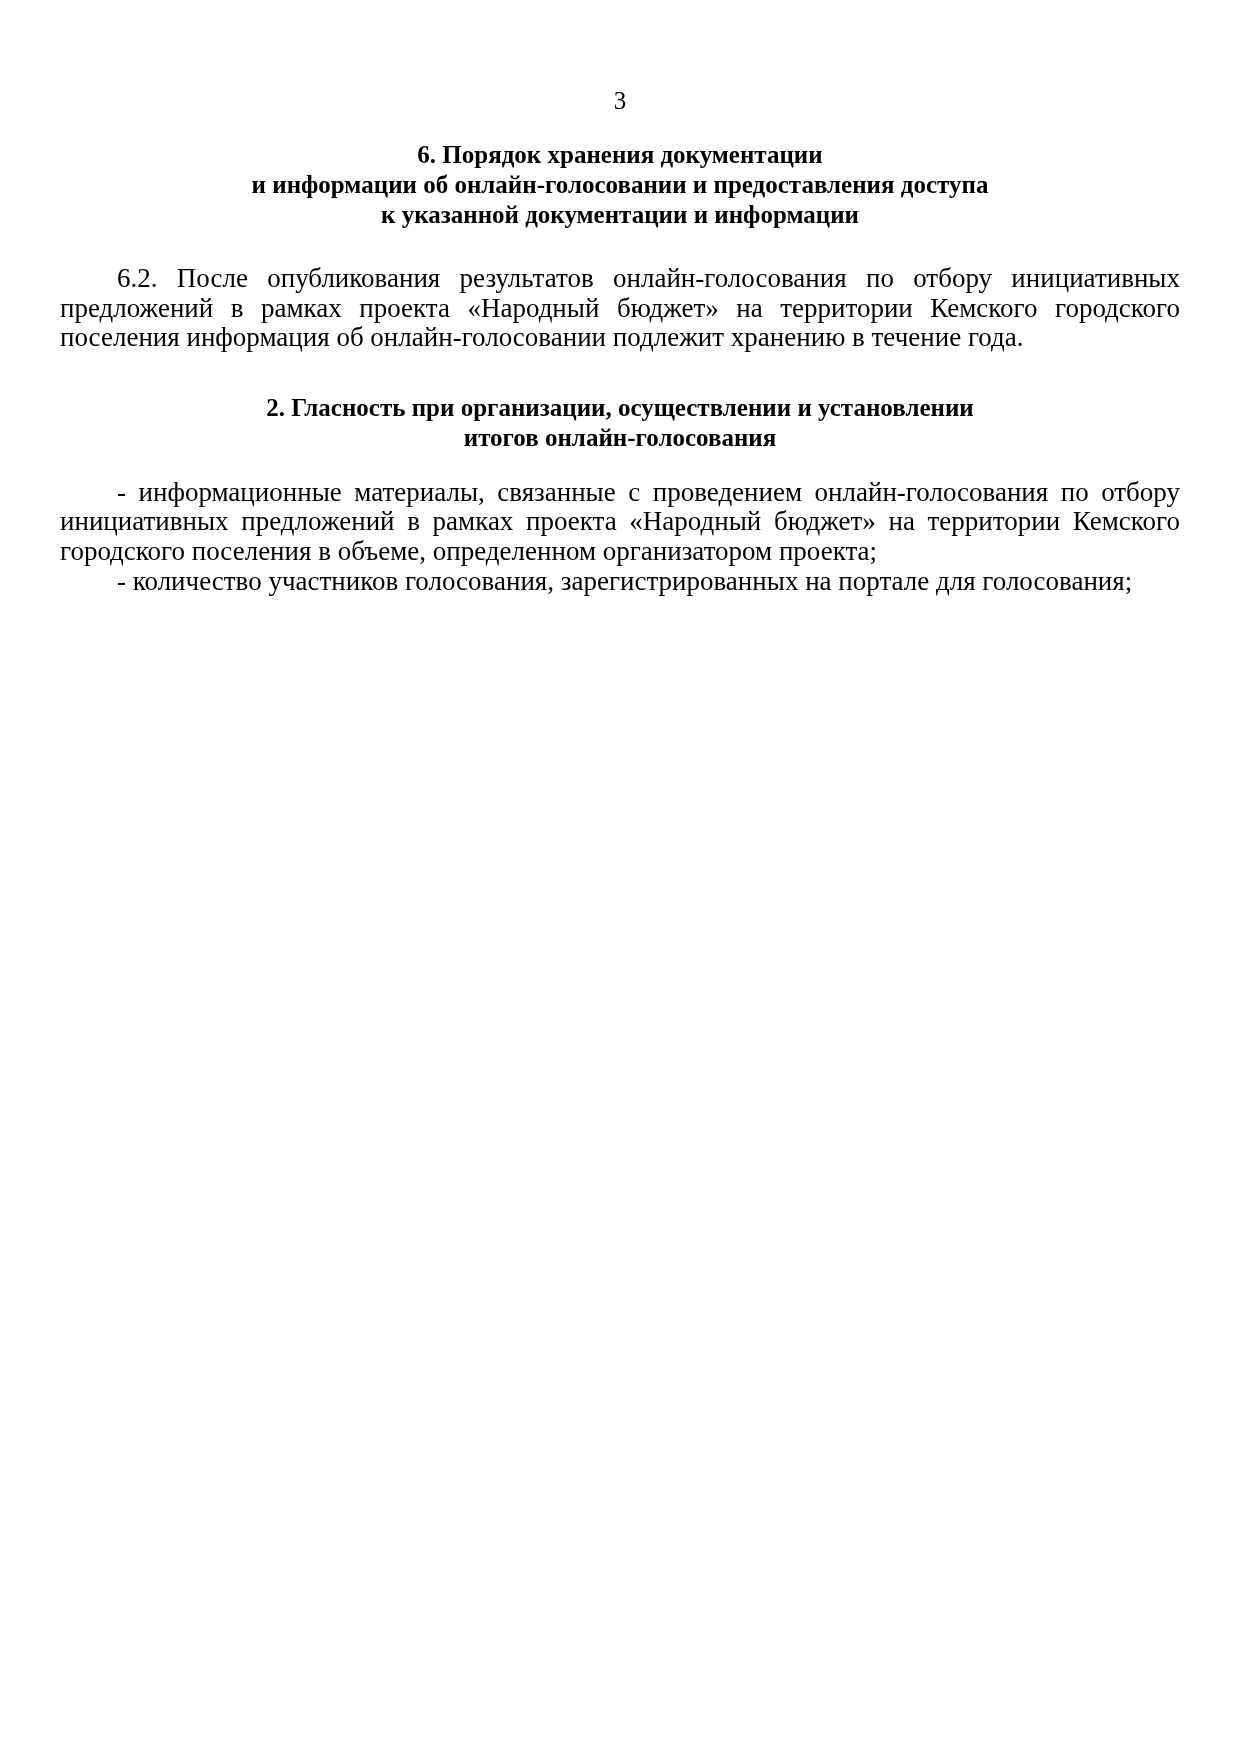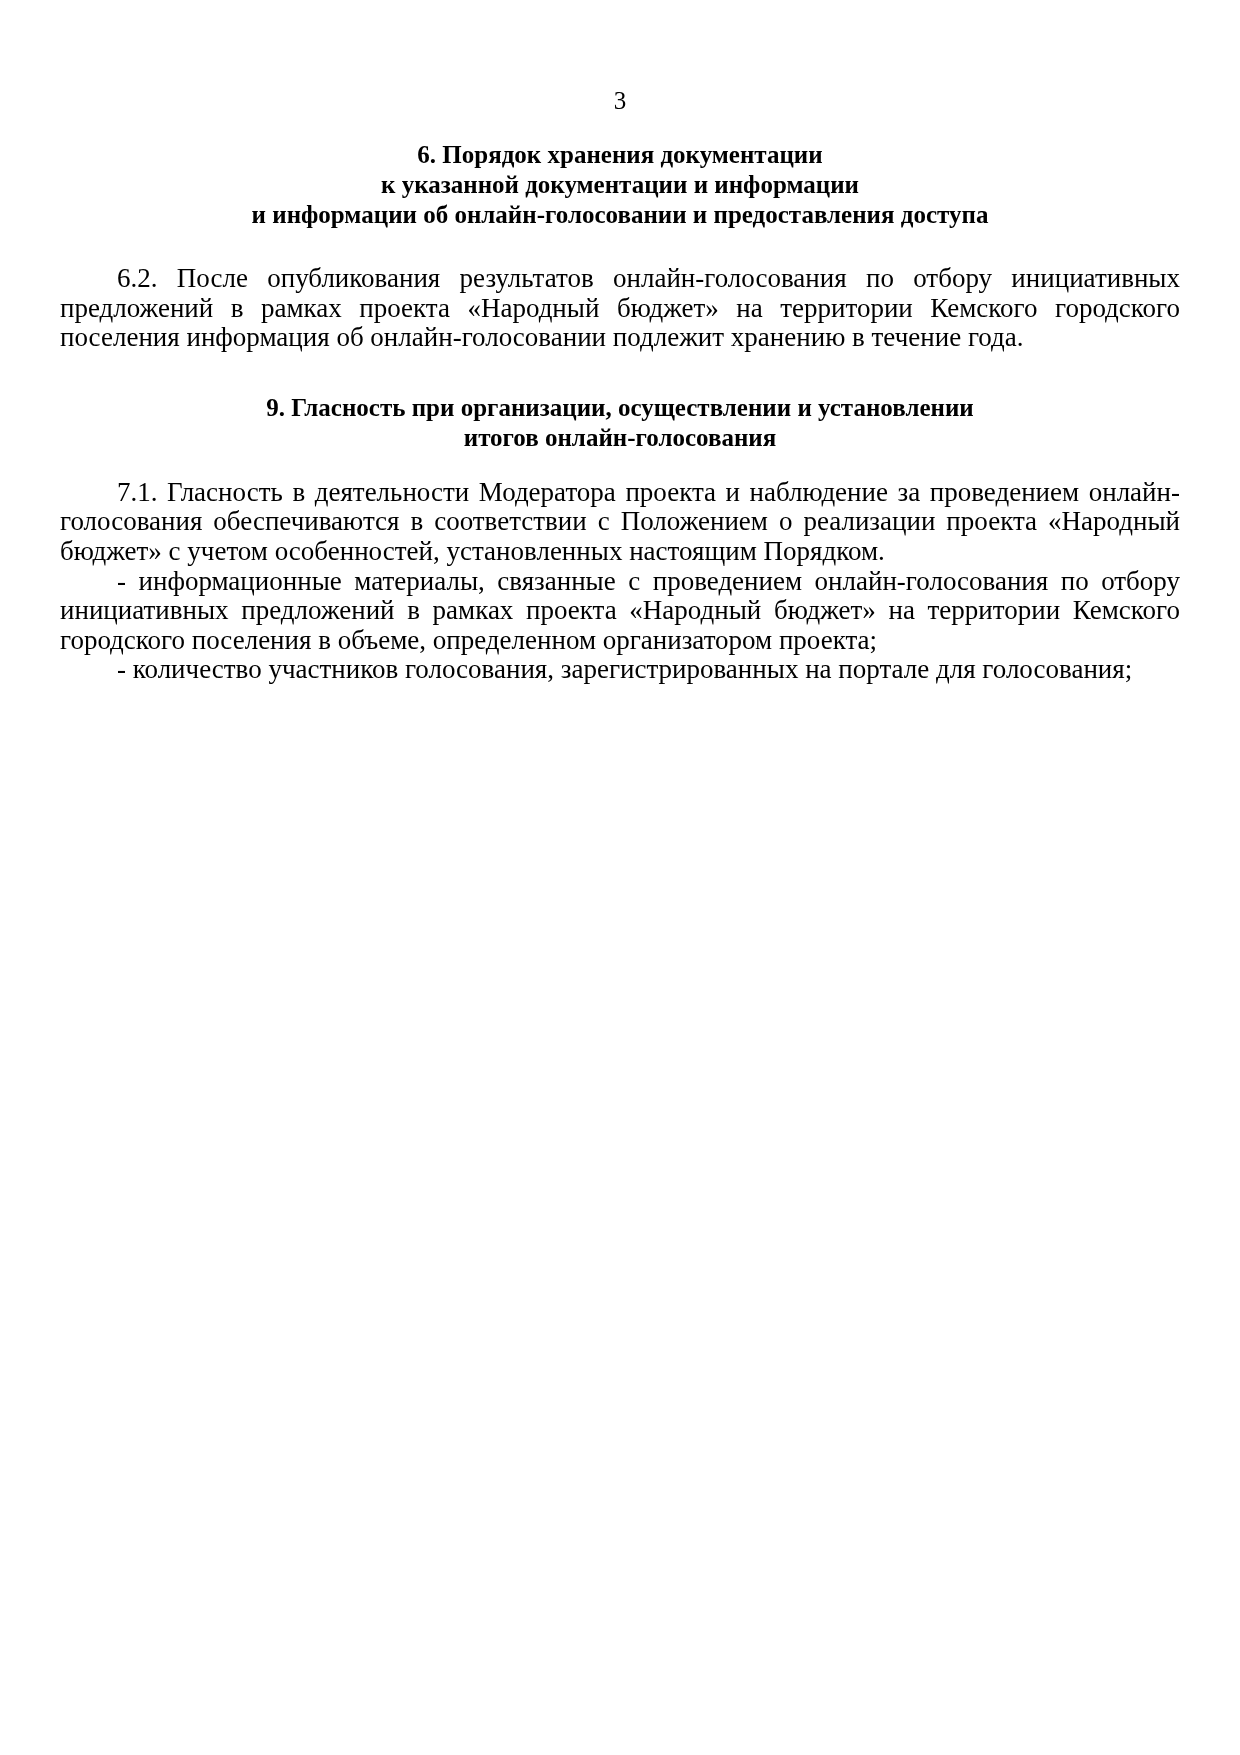--- a/index.html
+++ b/index.html
@@ -51,29 +51,28 @@
 </head>
 <body>
 
 <div class="page">
 
   <div class="page-number">3</div>
 
   <section>
     <h2 class="heading heading-first">
       <span class="hline">6. Порядок хранения документации</span>
+      <span class="hline">и информации об онлайн-голосовании и предоставления доступа</span>
       <span class="hline">к указанной документации и информации</span>
-      <span class="hline">и информации об онлайн-голосовании и предоставления доступа</span>
     </h2>
     <p class="par">6.2. После опубликования результатов онлайн-голосования по отбору инициативных предложений в рамках проекта «Народный бюджет» на территории Кемского городского поселения информация об онлайн-голосовании подлежит хранению в течение года.</p>
   </section>
 
   <section>
     <h2 class="heading heading-second">
-      <span class="hline">9. Гласность при организации, осуществлении и установлении</span>
+      <span class="hline">2. Гласность при организации, осуществлении и установлении</span>
       <span class="hline">итогов онлайн-голосования</span>
     </h2>
-    <p class="par">7.1. Гласность в деятельности Модератора проекта и наблюдение за проведением онлайн-голосования обеспечиваются в соответствии с Положением о реализации проекта «Народный бюджет» с учетом особенностей, установленных настоящим Порядком.</p>
     <p class="par">- информационные материалы, связанные с проведением онлайн-голосования по отбору инициативных предложений в рамках проекта «Народный бюджет» на территории Кемского городского поселения в объеме, определенном организатором проекта;</p>
     <p class="par">- количество участников голосования, зарегистрированных на портале для голосования;</p>
   </section>
 
 </div>
 
 </body></html>

